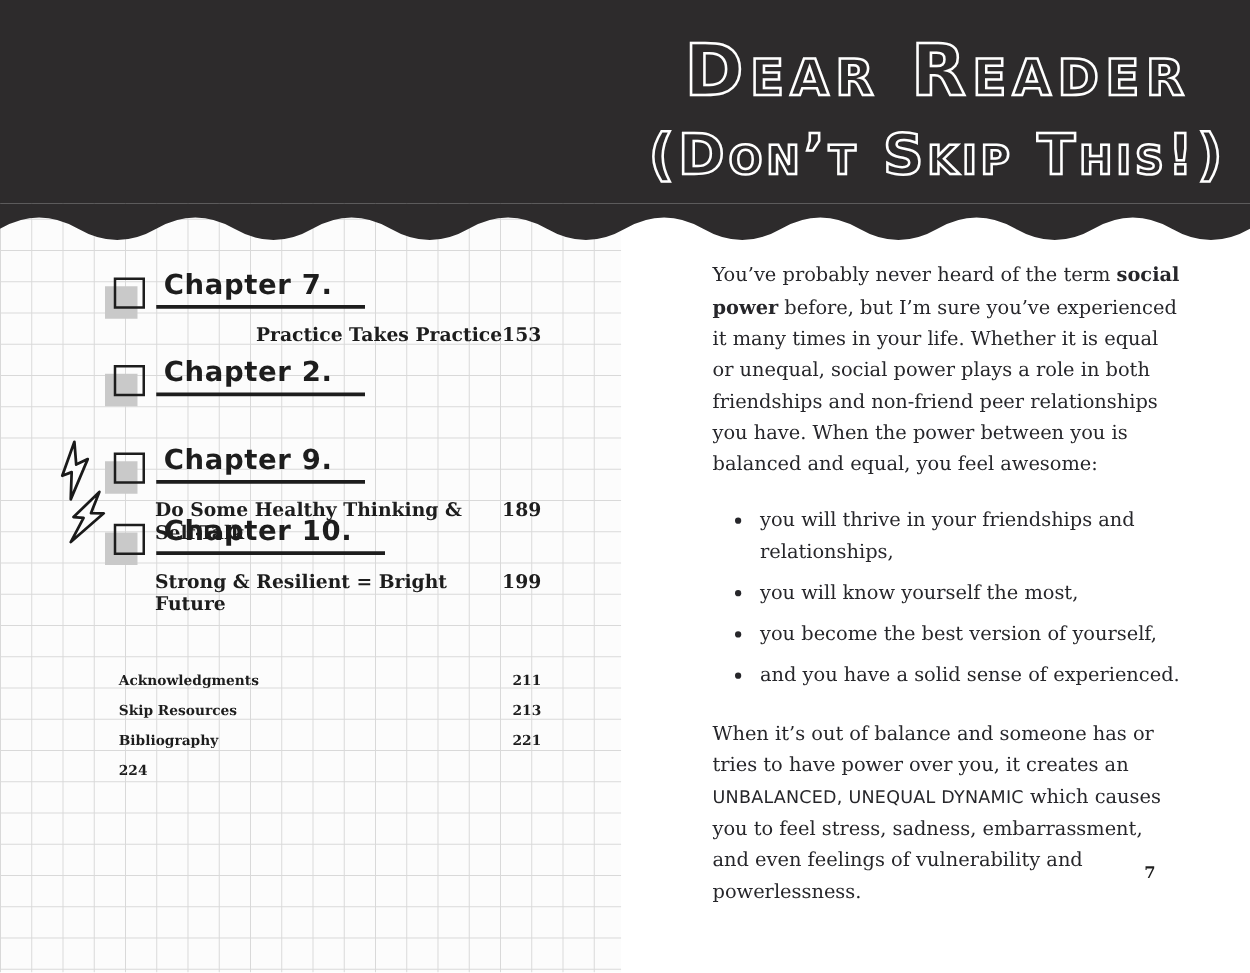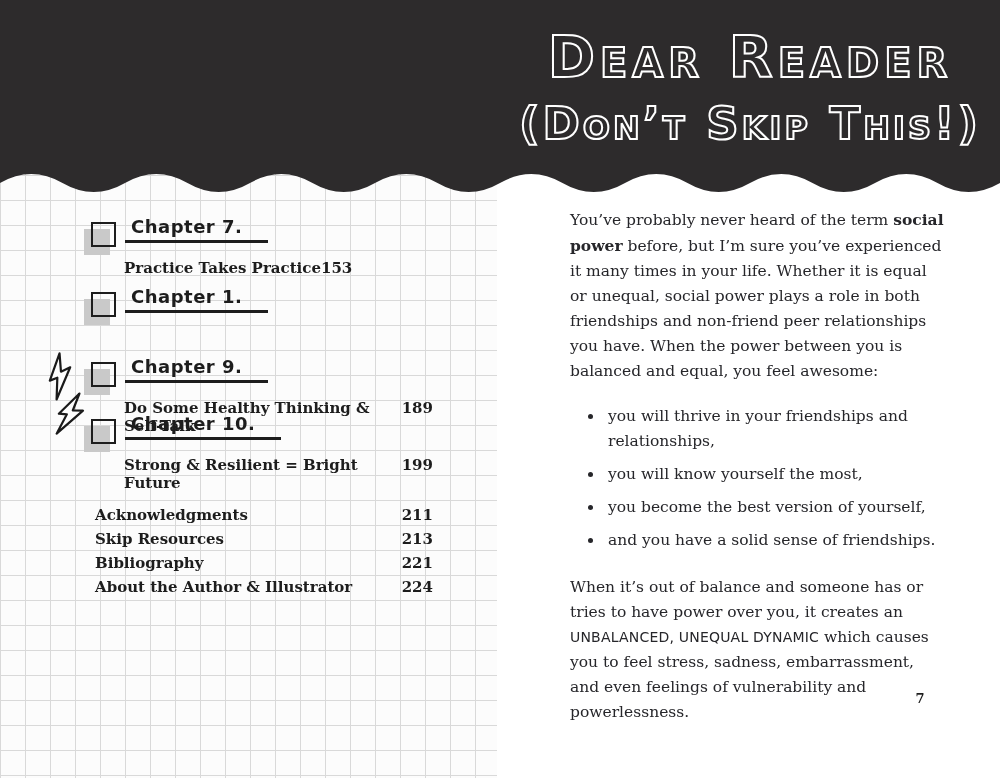--- a/index.html
+++ b/index.html
@@ -28,28 +28,28 @@
   .title2{top:97px;font-size:45px;letter-spacing:3px;}
 
   
   .toc-entry{position:absolute;left:84px;width:349px;}
   .entry-row{display:flex;align-items:flex-start;height:34px;}
   .checkbox{position:relative;width:33px;height:33px;flex:0 0 33px;}
   .cb-shadow{position:absolute;left:0;top:7px;width:26px;height:26px;background:var(--shadow_gray,#c9c9c9);}
   .cb-box{position:absolute;left:7px;top:0;width:21px;height:21px;border:2.5px solid var(--ink,#1d1d1d);background:transparent;}
   .chapter-title{display:inline-block;margin-left:8px;margin-top:-6px;
     padding:0 26px 3px 6px;border-bottom:3px solid var(--ink,#1d1d1d);
-    font-family:"DejaVu Sans",sans-serif;font-weight:700;font-size:18px;color:var(--ink,#1d1d1d);
+    font-family:"DejaVu Sans",sans-serif;font-weight:700;font-size:22px;color:var(--ink,#1d1d1d);
     letter-spacing:0.5px;white-space:nowrap;}
-  .entry-sub{display:flex;justify-content:flex-start;margin-left:40px;margin-top:3px;
+  .entry-sub{display:flex;justify-content:flex-end;margin-left:40px;margin-top:3px;
     font-weight:700;font-size:15px;color:var(--ink,#1d1d1d);}
 
   
   .bm-row{position:absolute;left:95px;width:338px;display:flex;justify-content:space-between;
-    font-weight:700;font-size:15px;color:var(--ink,#1d1d1d);}
+    font-weight:700;font-size:11px;color:var(--ink,#1d1d1d);margin-top:32px;}
 
   
   .bolts{position:absolute;left:36px;top:352px;}
 
   
   .body-text{position:absolute;left:570px;top:207px;width:380px;
     font-size:15.5px;line-height:25px;color:var(--body_text,#26262a);}
   .para{margin:0 4px 20px 0;}
   .bullets{margin:0 0 22px 34px;padding:0;}
   .bullets li{margin-bottom:8px;padding-left:4px;}
@@ -90,21 +90,21 @@
       <span>153</span>
     </div>
   </div>
 
   <div class="toc-entry" style="top:292px">
     <div class="entry-row">
       <span class="checkbox">
           <span class="cb-shadow"></span>
           <span class="cb-box"></span>
         </span>
-      <span class="chapter-title">Chapter 1.</span>
+      <span class="chapter-title">Chapter 2.</span>
     </div>
   </div>
 
   <div class="toc-entry" style="top:362px">
     <div class="entry-row">
       <span class="checkbox">
           <span class="cb-shadow"></span>
           <span class="cb-box"></span>
         </span>
       <span class="chapter-title">Chapter 9.</span>
@@ -142,30 +142,29 @@
   </div>
   <div class="bm-row" style="top:530px">
     <span>Skip Resources</span>
     <span>213</span>
   </div>
   <div class="bm-row" style="top:554px">
     <span>Bibliography</span>
     <span>221</span>
   </div>
   <div class="bm-row" style="top:578px">
-    <span>About the Author &amp; Illustrator</span>
     <span>224</span>
   </div>
 
   <div class="body-text">
     <p class="para"><span>You’ve probably never heard of the term </span><span class="seg-bold">social power</span><span> before, but I’m sure you’ve experienced it many times in your life. Whether it is equal or unequal, social power plays a role in both friendships and non-friend peer relationships you have. When the power between you is balanced and equal, you feel awesome:</span></p>
     <ul class="bullets">
         <li>you will thrive in your friendships and relationships,</li>
         <li>you will know yourself the most,</li>
         <li>you become the best version of yourself,</li>
-        <li>and you have a solid sense of friendships.</li>
+        <li>and you have a solid sense of experienced.</li>
       </ul>
     <p class="para"><span>When it’s out of balance and someone has or tries to have power over you, it creates an </span><span class="seg-comic">UNBALANCED, UNEQUAL DYNAMIC</span><span> which causes you to feel stress, sadness, embarrassment, and even feelings of vulnerability and powerlessness.</span></p>
   </div>
 
   <div class="pageno">7</div>
 
 </div>
 
 </body></html>

